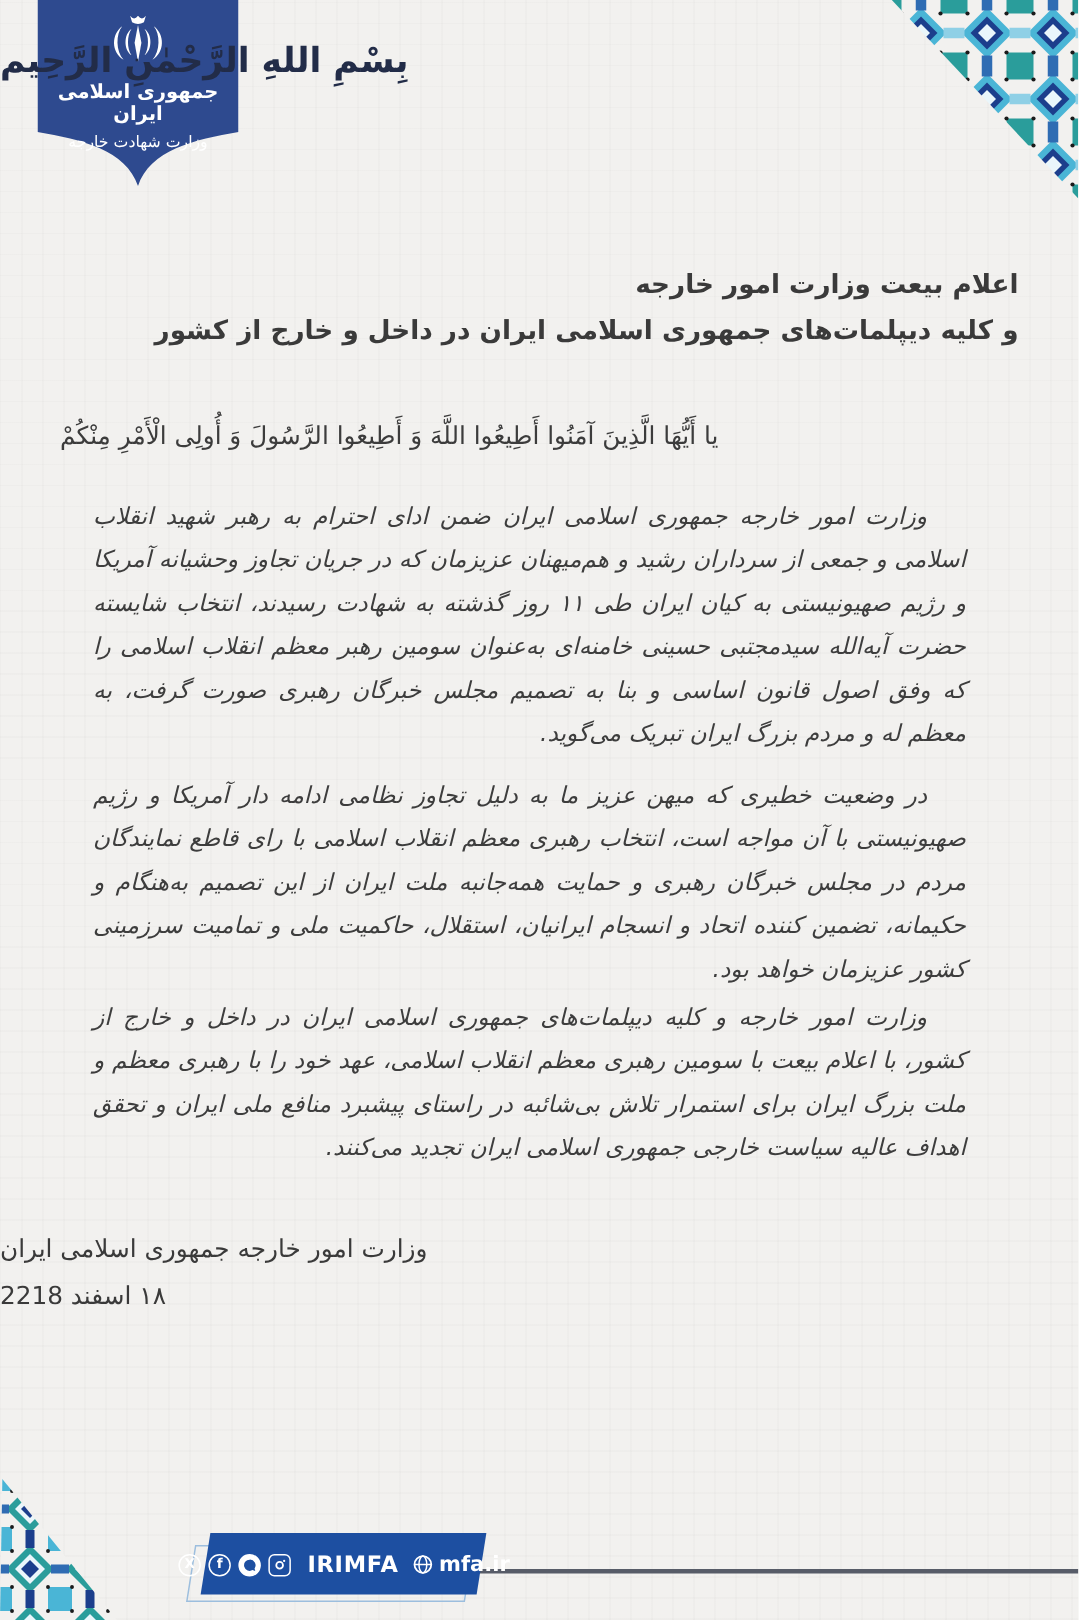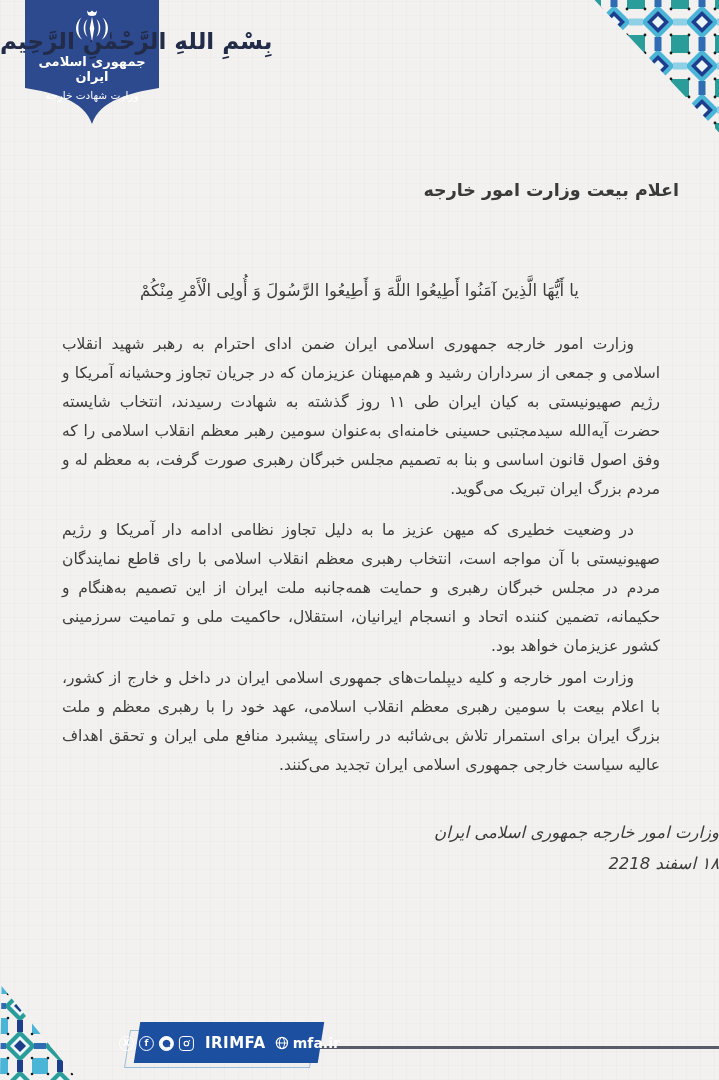--- a/index.html
+++ b/index.html
@@ -36,35 +36,35 @@
   }
   
   .title{
     position:absolute; top:139px; left:56px; right:40px;
     direction:rtl; color:#3a3a3a;
     font-size:17.5px; font-weight:bold; line-height:31px;margin-top:36px;
   }
   
   .verse{
     position:absolute; top:281px; left:40px; right:40px;
-    text-align:center; direction:rtl; color:#3c3c3c; font-size:16.5px;
+    text-align:left; direction:rtl; color:#3c3c3c; font-size:16.5px;
   }
   
   .para{
-    position:absolute; left:62px; right:59px;
+    position:absolute; left:62px; right:75px;
     direction:rtl; text-align:justify; text-justify:inter-word;
-    color:#3d3d3d; font-size:15.5px; line-height:29px; text-indent:26px;
+    color:#3d3d3d; font-size:15.5px; line-height:29px; text-indent:26px;font-style:italic;
   }
   .para.p1{ top:330px; }
   .para.p2{ top:516px; }
   .para.p3{ top:664px; }
   
   .signature{
-    position:absolute; top:817px; left:0; right:0; text-align:right;
-    direction:rtl; color:#3a3a3a; font-size:16.5px; line-height:31px;font-style:italic;
+    position:absolute; top:817px; left:0; right:0; text-align:left;
+    direction:rtl; color:#3a3a3a; font-size:16.5px; line-height:31px;
   }
   
   .footer-rule{
     position:absolute; top:1046px; left:306px; right:0; height:2.5px;
     background:#575c68;
   }
   .footer-outline{
     position:absolute; left:127px; top:1030px; width:186px; height:38px;
     transform:skewX(-9deg); border:1.5px solid #9cbede; background:transparent;
   }
@@ -164,20 +164,21 @@
       </span>
       <span class="org1" dir="rtl">جمهوری اسلامی ایران</span>
       <span class="org2" dir="rtl">وزارت شهادت خارجه</span>
     </div>
   </div>
 
   <div class="bismillah">بِسْمِ اللهِ الرَّحْمٰنِ الرَّحِیم</div>
 
   <div class="title">
     <div>اعلام بیعت وزارت امور خارجه</div>
+    <div>و کلیه دیپلمات‌های جمهوری اسلامی ایران در داخل و خارج از کشور</div>
   </div>
 
   <div class="verse">یا أَیُّهَا الَّذِینَ آمَنُوا أَطِیعُوا اللَّهَ وَ أَطِیعُوا الرَّسُولَ وَ أُولِی الْأَمْرِ مِنْکُمْ</div>
 
   <p class="para p1">وزارت امور خارجه جمهوری اسلامی ایران ضمن ادای احترام به رهبر شهید انقلاب اسلامی و جمعی از سرداران رشید و هم‌میهنان عزیزمان که در جریان تجاوز وحشیانه آمریکا و رژیم صهیونیستی به کیان ایران طی ۱۱ روز گذشته به شهادت رسیدند، انتخاب شایسته حضرت آیه‌الله سیدمجتبی حسینی خامنه‌ای به‌عنوان سومین رهبر معظم انقلاب اسلامی را که وفق اصول قانون اساسی و بنا به تصمیم مجلس خبرگان رهبری صورت گرفت، به معظم له و مردم بزرگ ایران تبریک می‌گوید.</p>
   <p class="para p2">در وضعیت خطیری که میهن عزیز ما به دلیل تجاوز نظامی ادامه دار آمریکا و رژیم صهیونیستی با آن مواجه است، انتخاب رهبری معظم انقلاب اسلامی با رای قاطع نمایندگان مردم در مجلس خبرگان رهبری و حمایت همه‌جانبه ملت ایران از این تصمیم به‌هنگام و حکیمانه، تضمین کننده اتحاد و انسجام ایرانیان، استقلال، حاکمیت ملی و تمامیت سرزمینی کشور عزیزمان خواهد بود.</p>
   <p class="para p3">وزارت امور خارجه و کلیه دیپلمات‌های جمهوری اسلامی ایران در داخل و خارج از کشور، با اعلام بیعت با سومین رهبری معظم انقلاب اسلامی، عهد خود را با رهبری معظم و ملت بزرگ ایران برای استمرار تلاش بی‌شائبه در راستای پیشبرد منافع ملی ایران و تحقق اهداف عالیه سیاست خارجی جمهوری اسلامی ایران تجدید می‌کنند.</p>
 
   <div class="signature">
     <div>وزارت امور خارجه جمهوری اسلامی ایران</div>

